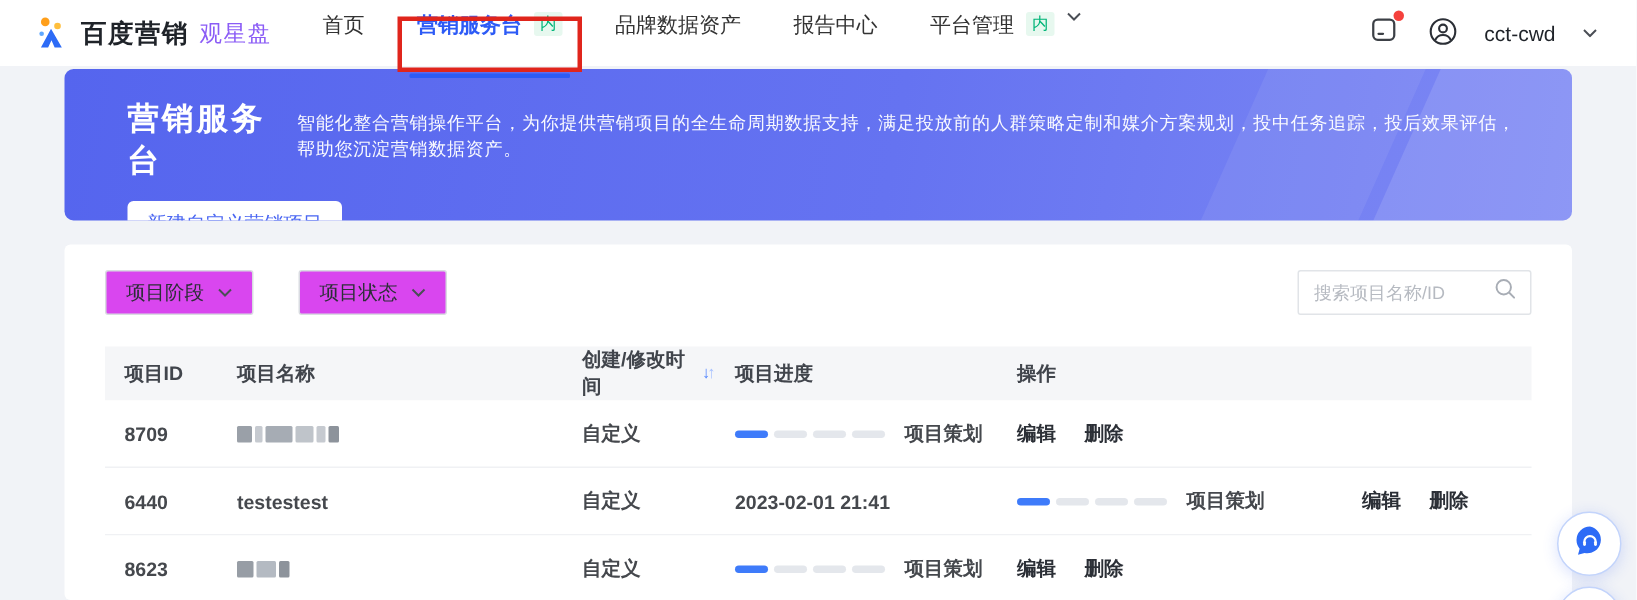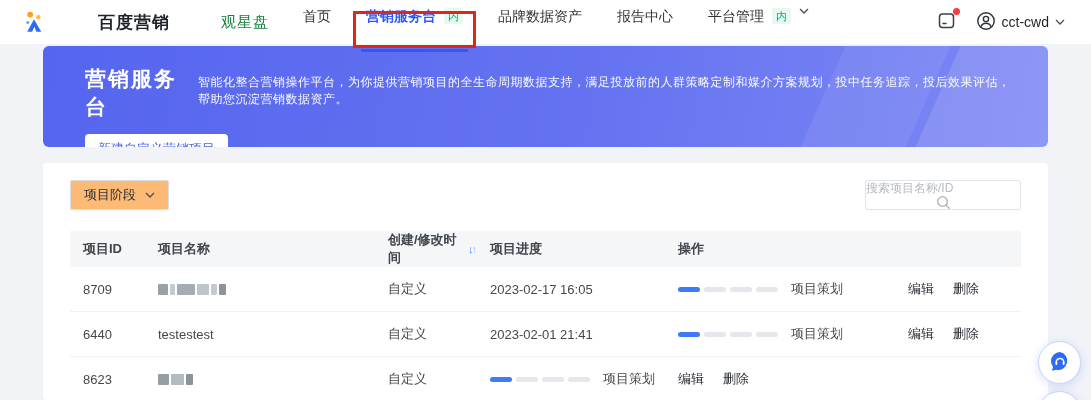--- a/index.html
+++ b/index.html
@@ -7,71 +7,71 @@
   body {
     font-family: "Liberation Sans", "DejaVu Sans", sans-serif;
     background:#f1f3f7;
     overflow:hidden;
     position:relative;
     color:#333;
   }
   
   .navbar { height:44px; background:#fff; display:flex; align-items:center;
     padding:0 26px 0 22px; position:relative; z-index:3; }
-  .logo { display:flex; align-items:center; margin-right:34px;gap:44px; }
+  .logo { display:flex; align-items:center; margin-right:34px; }
   .logo-mark { display:flex; margin-right:7px; }
   .logo-brand { font-size:17px; font-weight:bold; color:#1f2329; letter-spacing:1px; }
-  .logo-product { font-size:15px; color:#15803d; margin-left:7px; letter-spacing:1px; }
+  .logo-product { font-size:15px; color:#8b5cf6; margin-left:7px; letter-spacing:1px; }
   .nav-items { display:flex; align-items:center; gap:35px; height:100%; }
   .nav-item { position:relative; display:flex; align-items:flex-start; gap:8px;
     height:100%; font-size:14px; color:#333; cursor:pointer; white-space:nowrap;margin-top:16px; }
   .nav-item.active .nav-label { color:#2d5bf6; font-weight:bold; }
   .badge-nei { font-size:11px; color:#00b578; background:#e7f8ef; padding:1px 4px;
     border-radius:2px; line-height:1.3; font-weight:normal; }
   .underline { position:absolute; bottom:0; left:-5px; right:-5px; height:3px;
     background:#2d5bf6; border-radius:1px; }
   .red-annotation { position:absolute; top:3px; bottom:4px; left:-13px; right:-13px;
     border:3px solid #e0251c; pointer-events:none; }
   .chev { display:flex; align-items:center; }
   .nav-right { margin-left:auto; display:flex; align-items:center; gap:20px; }
   .notif { position:relative; display:flex; cursor:pointer; }
   .red-dot { position:absolute; top:-3px; right:-4px; width:7px; height:7px;
     background:#f5413d; border-radius:50%; }
-  .user { display:flex; align-items:center; gap:6px; font-size:14px; color:#1f2329; cursor:pointer; }
+  .user { display:flex; align-items:center; gap:18px; font-size:14px; color:#1f2329; cursor:pointer; }
 
   
   .banner { position:relative; margin:2px 43px 0; height:101px; border-radius:6px;
     background:linear-gradient(100deg,#5565ee 0%,#6573f1 55%,#7e89f4 100%);
     overflow:hidden; color:#fff; }
   .stripe { position:absolute; top:-30px; bottom:-30px; transform:skewX(-24deg); }
   .stripe1 { right:120px; width:105px; background:rgba(255,255,255,.07); }
   .stripe2 { right:-40px; width:150px; background:rgba(255,255,255,.12); }
   .banner-row { display:flex; align-items:baseline; padding:19px 30px 0 42px; position:relative; z-index:1; }
   .banner-title { font-size:21px; font-weight:bold; letter-spacing:2px; }
   .banner-desc { font-size:12px; margin-left:15px; opacity:.96; letter-spacing:.5px; }
   .banner-cta { margin:13px 0 0 42px; background:#fff; color:#4a66f2; font-size:13px;
     padding:6px 13px; border-radius:4px; border:none; cursor:pointer; position:relative; z-index:1;
     font-family:inherit; }
 
   
   .card { margin:16px 43px 0; background:#fff; border-radius:4px;
     padding:17px 27px 0; height:237px; overflow:hidden; position:relative; z-index:1; }
   .filters { display:flex; align-items:center; }
   .filter-btn { display:flex; align-items:center; gap:9px; border:1px solid #d9dce1;
-    border-radius:2px; background:#fdba74; height:30px; padding:12px 13px; font-size:13px;
+    border-radius:2px; background:#d946ef; height:30px; padding:12px 13px; font-size:13px;
     color:#2b2f36; margin-right:30px; cursor:pointer; font-family:inherit; }
   .search { margin-left:auto; display:flex; align-items:center; border:1px solid #e1e4e8;
-    border-radius:2px; height:30px; width:156px; padding:0 9px 0 10px; background:#fff;flex-direction:column; }
+    border-radius:2px; height:30px; width:156px; padding:0 9px 0 10px; background:#fff; }
   .search input { border:none; outline:none; flex:1; min-width:0; font-size:12px;
     color:#333; font-family:inherit; background:transparent; }
   .search input::placeholder { color:#b6bac1; }
 
   .table { margin-top:21px; font-size:13px; }
   .thead, .trow { display:grid; grid-template-columns:75px 230px 102px 188px 230px 1fr;
-    align-items:center; }
+    align-items:center;font-weight:bold; }
   .thead { background:#f5f6f8; height:36px; color:#41454c; font-weight:bold; }
   .th, .td { padding-left:13px; display:flex; align-items:center; }
   .trow { height:45px; border-bottom:1px solid #f0f1f4; color:#45484d; background:#fff; }
   .sort-icon { margin-left:4px; font-size:11px; display:inline-flex; cursor:pointer; }
   .sort-down { color:#4d82ff; } .sort-up { color:#a9c2ff; margin-left:-2px; }
   .redact { display:inline-flex; gap:2px; align-items:center; }
   .redact span { height:11px; display:inline-block; border-radius:1px; }
   .progress { display:flex; gap:4px; margin-right:13px; }
   .seg { width:22px; height:5px; border-radius:2.5px; background:#e4e7ec; }
   .seg.filled { background:#3e7bfa; }
@@ -169,20 +169,28 @@
 <div class="card">
   <div class="filters">
     <button class="filter-btn">
       <span>项目阶段</span>
       <span class="chev">
         <svg width="10" height="6" viewBox="0 0 10 6" fill="none">
             <path d="M1 1 L5 5 L9 1" stroke="#4a4e55" stroke-width="1.3"></path>
           </svg>
       </span>
     </button>
+    <button class="filter-btn">
+      <span>项目状态</span>
+      <span class="chev">
+        <svg width="10" height="6" viewBox="0 0 10 6" fill="none">
+            <path d="M1 1 L5 5 L9 1" stroke="#4a4e55" stroke-width="1.3"></path>
+          </svg>
+      </span>
+    </button>
     <div class="search">
       <input placeholder="搜索项目名称/ID" style="">
       <span>
         <svg width="15" height="15" viewBox="0 0 15 15" fill="none">
           <circle cx="6.5" cy="6.5" r="4.8" stroke="#a8adb5" stroke-width="1.3"></circle>
           <path d="M10.2 10.2 L13.4 13.4" stroke="#a8adb5" stroke-width="1.3" stroke-linecap="round"></path>
         </svg>
       </span>
     </div>
   </div>
@@ -216,21 +224,20 @@
             <div class="redact">
               <span style="width: 10px; background: rgb(154, 160, 168);"></span>
               <span style="width: 5px; background: rgb(198, 202, 208);"></span>
               <span style="width: 18px; background: rgb(166, 172, 180);"></span>
               <span style="width: 12px; background: rgb(191, 196, 202);"></span>
               <span style="width: 6px; background: rgb(198, 202, 208);"></span>
               <span style="width: 7px; background: rgb(141, 147, 155);"></span>
             </div>
           </div>
           <div class="td">自定义</div>
-          <div class="td">2023-02-17 16:05</div>
           <div class="td">
             <div class="progress">
               <span class="seg filled"></span>
               <span class="seg"></span>
               <span class="seg"></span>
               <span class="seg"></span>
             </div>
             <span>项目策划</span>
           </div>
           <div class="td">

